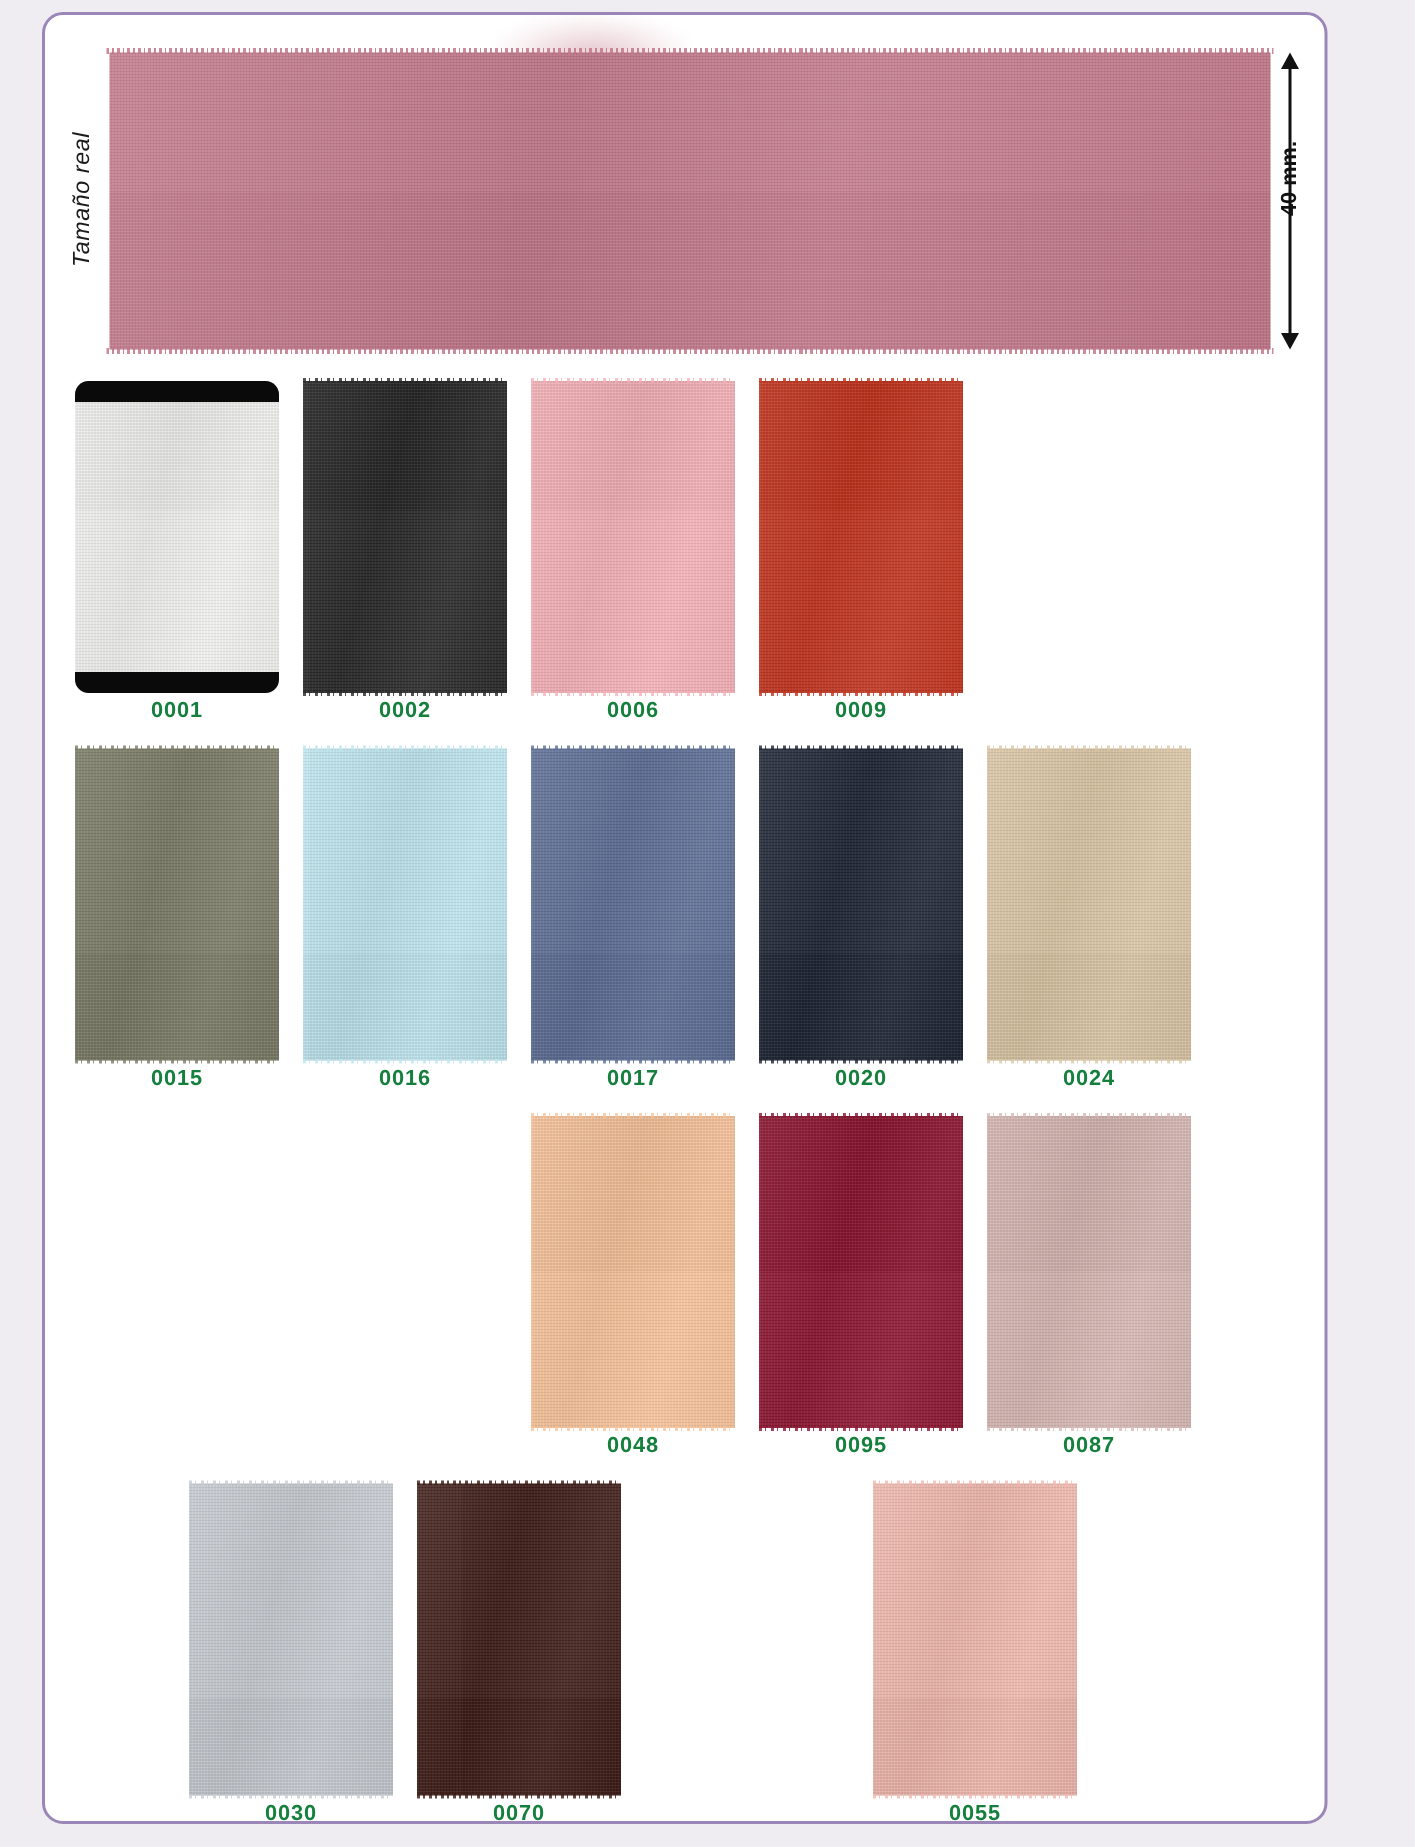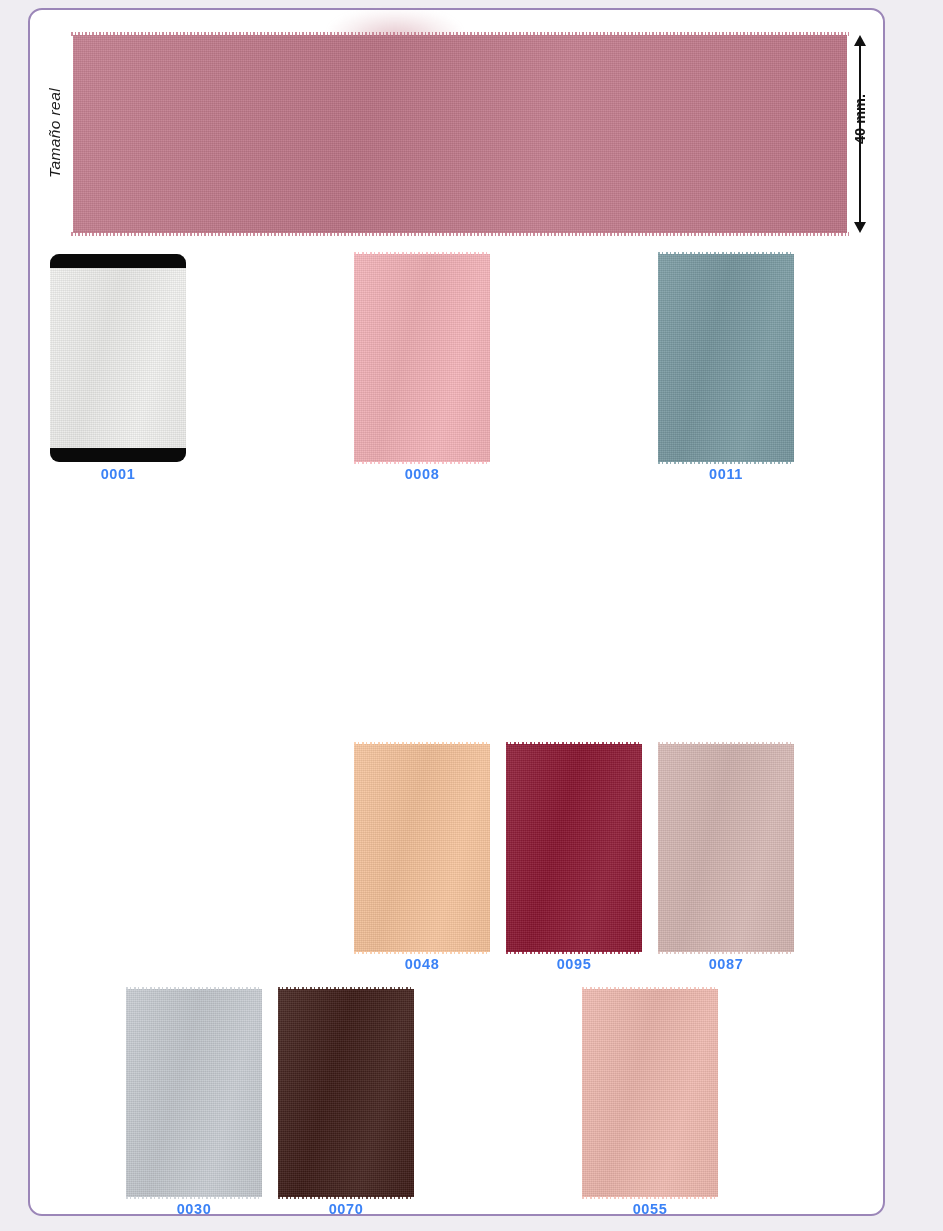--- a/index.html
+++ b/index.html
@@ -170,21 +170,21 @@
   .band-bottom { bottom: 0; }
 
   .swatch-label {
     position: absolute;
     left: 0; top: 220px;
     width: 152px;
     text-align: center;
     font-size: 14.5px;
     font-weight: 700;
     letter-spacing: 0.6px;
-    color: #3b82f6;
+    color: #15803d;
   }
 </style>
 </head>
 <body>
 
 <div id="page" style="background: rgb(239, 237, 242);">
   <div id="sheet" style="background: rgb(255, 255, 255); border-color: rgb(155, 134, 184);">
 
     <div id="banner-area">
       <div id="banner-haze"></div>
@@ -204,27 +204,53 @@
     </div>
 
     <div class="swatch-row" id="row-1">
         <div class="swatch-cell" style="left: 12px;">
           <div class="swatch-chip banded" style="background-color: rgb(242, 242, 240); color: rgb(242, 242, 240);">
             <div class="band-top" style="background: rgb(10, 10, 10);"></div>
             <div class="band-bottom" style="background: rgb(10, 10, 10);"></div>
           </div>
           <div class="swatch-label">0001</div>
         </div>
+        <div class="swatch-cell" style="left: 164px;">
+          <div class="swatch-chip" style="background-color: rgb(38, 38, 38); color: rgb(38, 38, 38);"></div>
+          <div class="swatch-label">0002</div>
+        </div>
         <div class="swatch-cell" style="left: 316px;">
           <div class="swatch-chip" style="background-color: rgb(246, 178, 184); color: rgb(246, 178, 184);"></div>
-          <div class="swatch-label">0008</div>
+          <div class="swatch-label">0006</div>
+        </div>
+        <div class="swatch-cell" style="left: 468px;">
+          <div class="swatch-chip" style="background-color: rgb(194, 51, 29); color: rgb(194, 51, 29);"></div>
+          <div class="swatch-label">0009</div>
+        </div>
+      </div>
+    <div class="swatch-row" id="row-2">
+        <div class="swatch-cell" style="left: 12px;">
+          <div class="swatch-chip" style="background-color: rgb(122, 124, 102); color: rgb(122, 124, 102);"></div>
+          <div class="swatch-label">0015</div>
+        </div>
+        <div class="swatch-cell" style="left: 164px;">
+          <div class="swatch-chip" style="background-color: rgb(191, 230, 239); color: rgb(191, 230, 239);"></div>
+          <div class="swatch-label">0016</div>
+        </div>
+        <div class="swatch-cell" style="left: 316px;">
+          <div class="swatch-chip" style="background-color: rgb(93, 110, 149); color: rgb(93, 110, 149);"></div>
+          <div class="swatch-label">0017</div>
+        </div>
+        <div class="swatch-cell" style="left: 468px;">
+          <div class="swatch-chip" style="background-color: rgb(29, 36, 51); color: rgb(29, 36, 51);"></div>
+          <div class="swatch-label">0020</div>
         </div>
         <div class="swatch-cell" style="left: 620px;">
-          <div class="swatch-chip" style="background-color: rgb(120, 154, 162); color: rgb(120, 154, 162);"></div>
-          <div class="swatch-label">0011</div>
+          <div class="swatch-chip" style="background-color: rgb(220, 199, 166); color: rgb(220, 199, 166);"></div>
+          <div class="swatch-label">0024</div>
         </div>
       </div>
     <div class="swatch-row" id="row-3">
         <div class="swatch-cell" style="left: 316px;">
           <div class="swatch-chip" style="background-color: rgb(249, 196, 155); color: rgb(249, 196, 155);"></div>
           <div class="swatch-label">0048</div>
         </div>
         <div class="swatch-cell" style="left: 468px;">
           <div class="swatch-chip" style="background-color: rgb(140, 20, 48); color: rgb(140, 20, 48);"></div>
           <div class="swatch-label">0095</div>

